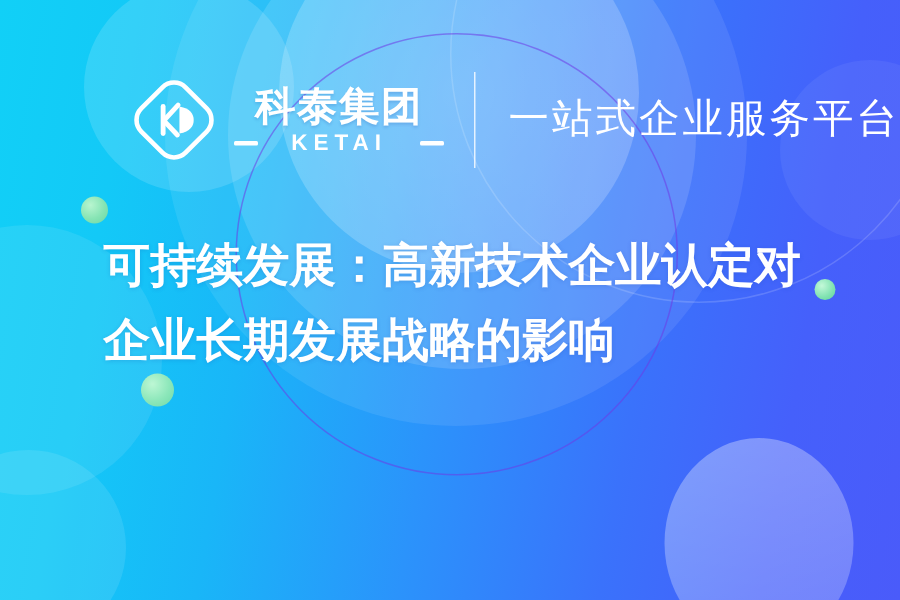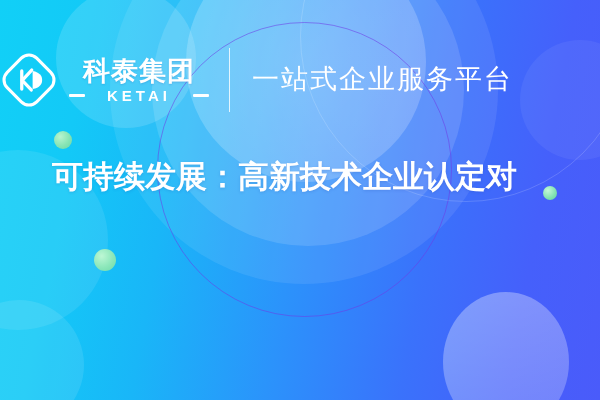--- a/index.html
+++ b/index.html
@@ -98,21 +98,21 @@
     background: radial-gradient(circle at 35% 32%, #c3f8d8 0%, #7fe2b0 60%, #5fd49c 100%);
   }
 
   
   .header {
     position: absolute;
     left: 0; top: 40px;
     width: 600px; height: 80px;
     display: flex;
     align-items: center;
-    justify-content: flex-start;
+    justify-content: flex-end;
   }
   .brand {
     display: flex;
     align-items: center;
     gap: 11px;
   }
   .brand-mark { width: 58px; height: 58px; flex: none; display:block; }
   .brand-words { display: flex; flex-direction: column; align-items: center; }
   .brand-cn {
     font-size: 27px;
@@ -167,21 +167,21 @@
     white-space: nowrap;
     margin-top: 4px;
     font-weight: 400;
   }
 
   
   .title-block {
     position: absolute;
     left: 0; top: 152px;
     width: 600px;
-    padding: 0 52px;
+    padding: 0 69px;
     box-sizing: border-box;
   }
   .title-line {
     font-size: 31px;
     font-weight: 700;
     color: #ffffff;
     line-height: 1.62;
     letter-spacing: 0px;
     white-space: nowrap;
     text-shadow: 0 1px 3px rgba(30,70,170,0.20);
@@ -228,15 +228,16 @@
     <div class="divider"></div>
 
     <div class="taglines">
       <div class="tagline-main">一站式企业服务平台</div>
     </div>
 
   </div>
 
   <div class="title-block">
     <div class="title-line">可持续发展：高新技术企业认定对</div>
+    <div class="title-line">企业长期发展战略的影响</div>
   </div>
 
 </div>
 
 </body></html>

